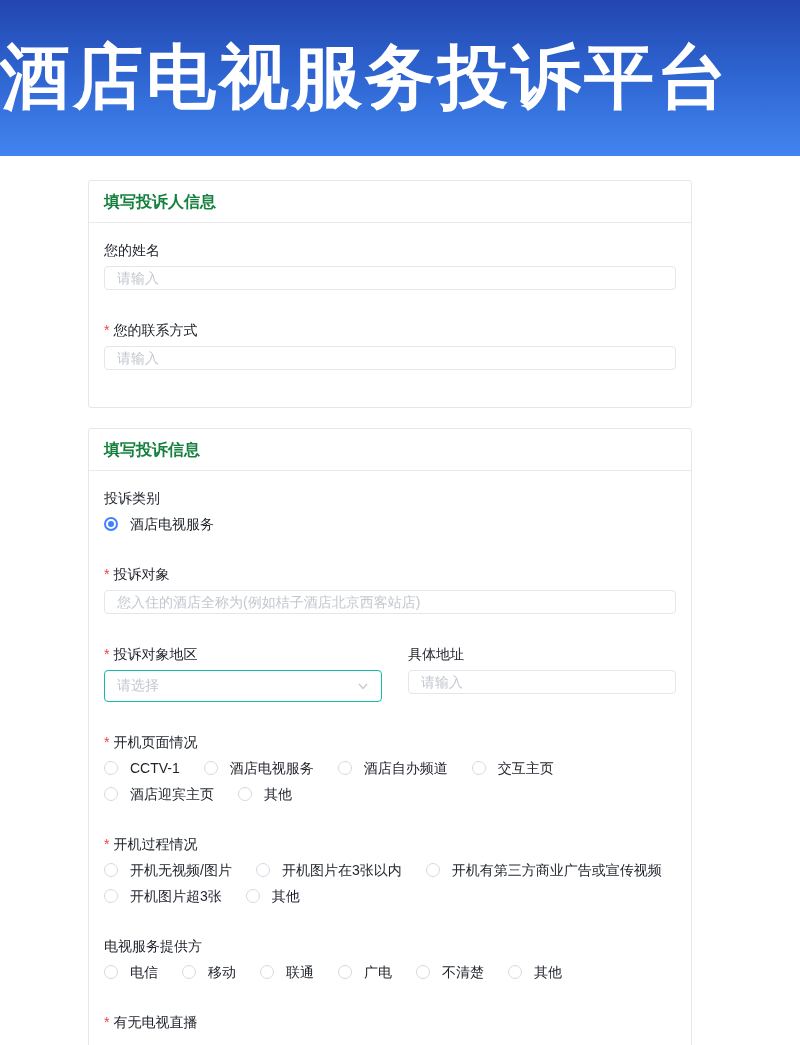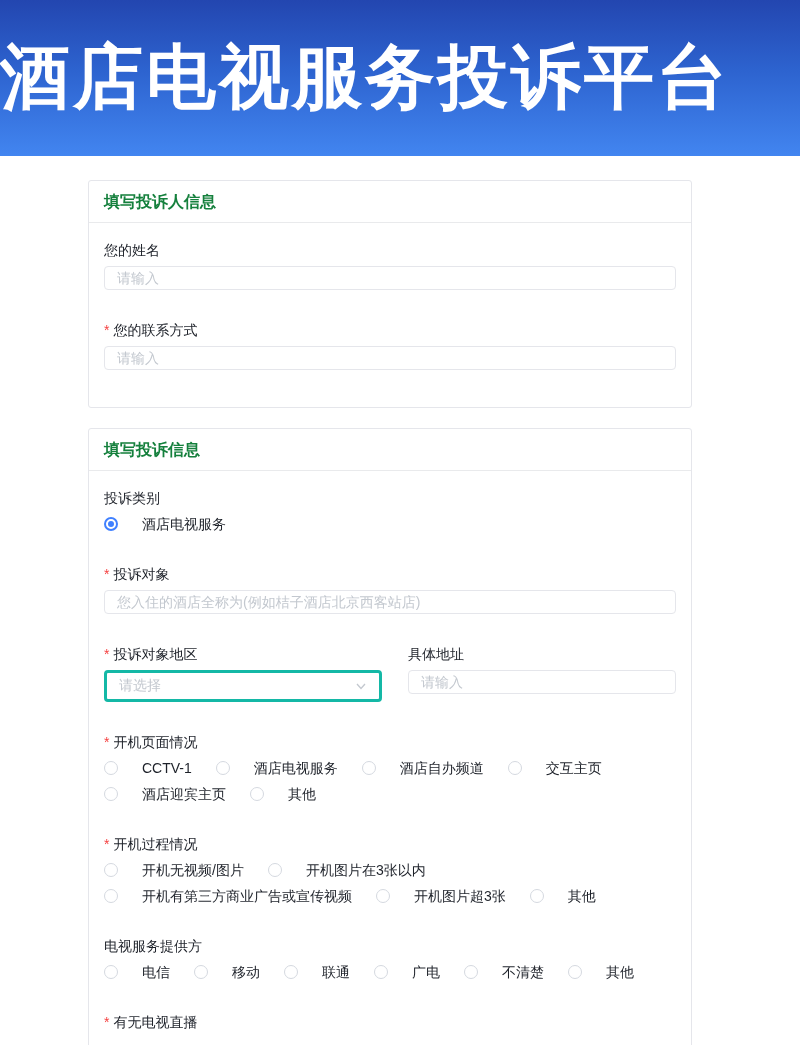--- a/index.html
+++ b/index.html
@@ -33,30 +33,30 @@
   }
   .req { color:#f53f3f; margin-right:4px; font-size:14px; }
   .tinput {
     width:100%; height:24px; border:1px solid #e5e6eb; border-radius:4px;
     padding:0 12px; font-size:14px; color:#1d2129; background:#fff; outline:none;
     font-family:"Liberation Sans","DejaVu Sans",sans-serif;
   }
   .tinput::placeholder { color:#c3c8cf; }
   .two-col { display:grid; grid-template-columns:278px 1fr; column-gap:26px; }
   .select {
-    height:32px; border:3px solid #14b8a6; border-radius:4px; background:#fff;
+    height:32px; border:1px solid #14b8a6; border-radius:4px; background:#fff;
     display:flex; align-items:center; justify-content:space-between;
     padding:0 12px; cursor:pointer;
   }
   .select .ph { font-size:14px; color:#c3c8cf; }
   .radio-row {
     display:flex; flex-wrap:wrap; column-gap:24px; row-gap:6px; max-width:573px;
   }
   .radio {
-    display:inline-flex; align-items:center; gap:24px; cursor:pointer;
+    display:inline-flex; align-items:center; gap:12px; cursor:pointer;
     font-size:14px; color:#1d2129; line-height:20px;
   }
   .rdot {
     width:14px; height:14px; border:1px solid #d5d9e0; border-radius:50%;
     background:#fff; flex:0 0 auto; position:relative;
   }
   .radio.checked .rdot { border:2px solid #4080ff; }
   .radio.checked .rdot::after {
     content:""; position:absolute; left:50%; top:50%; width:6px; height:6px;
     margin:-3px 0 0 -3px; border-radius:50%; background:#4080ff;

